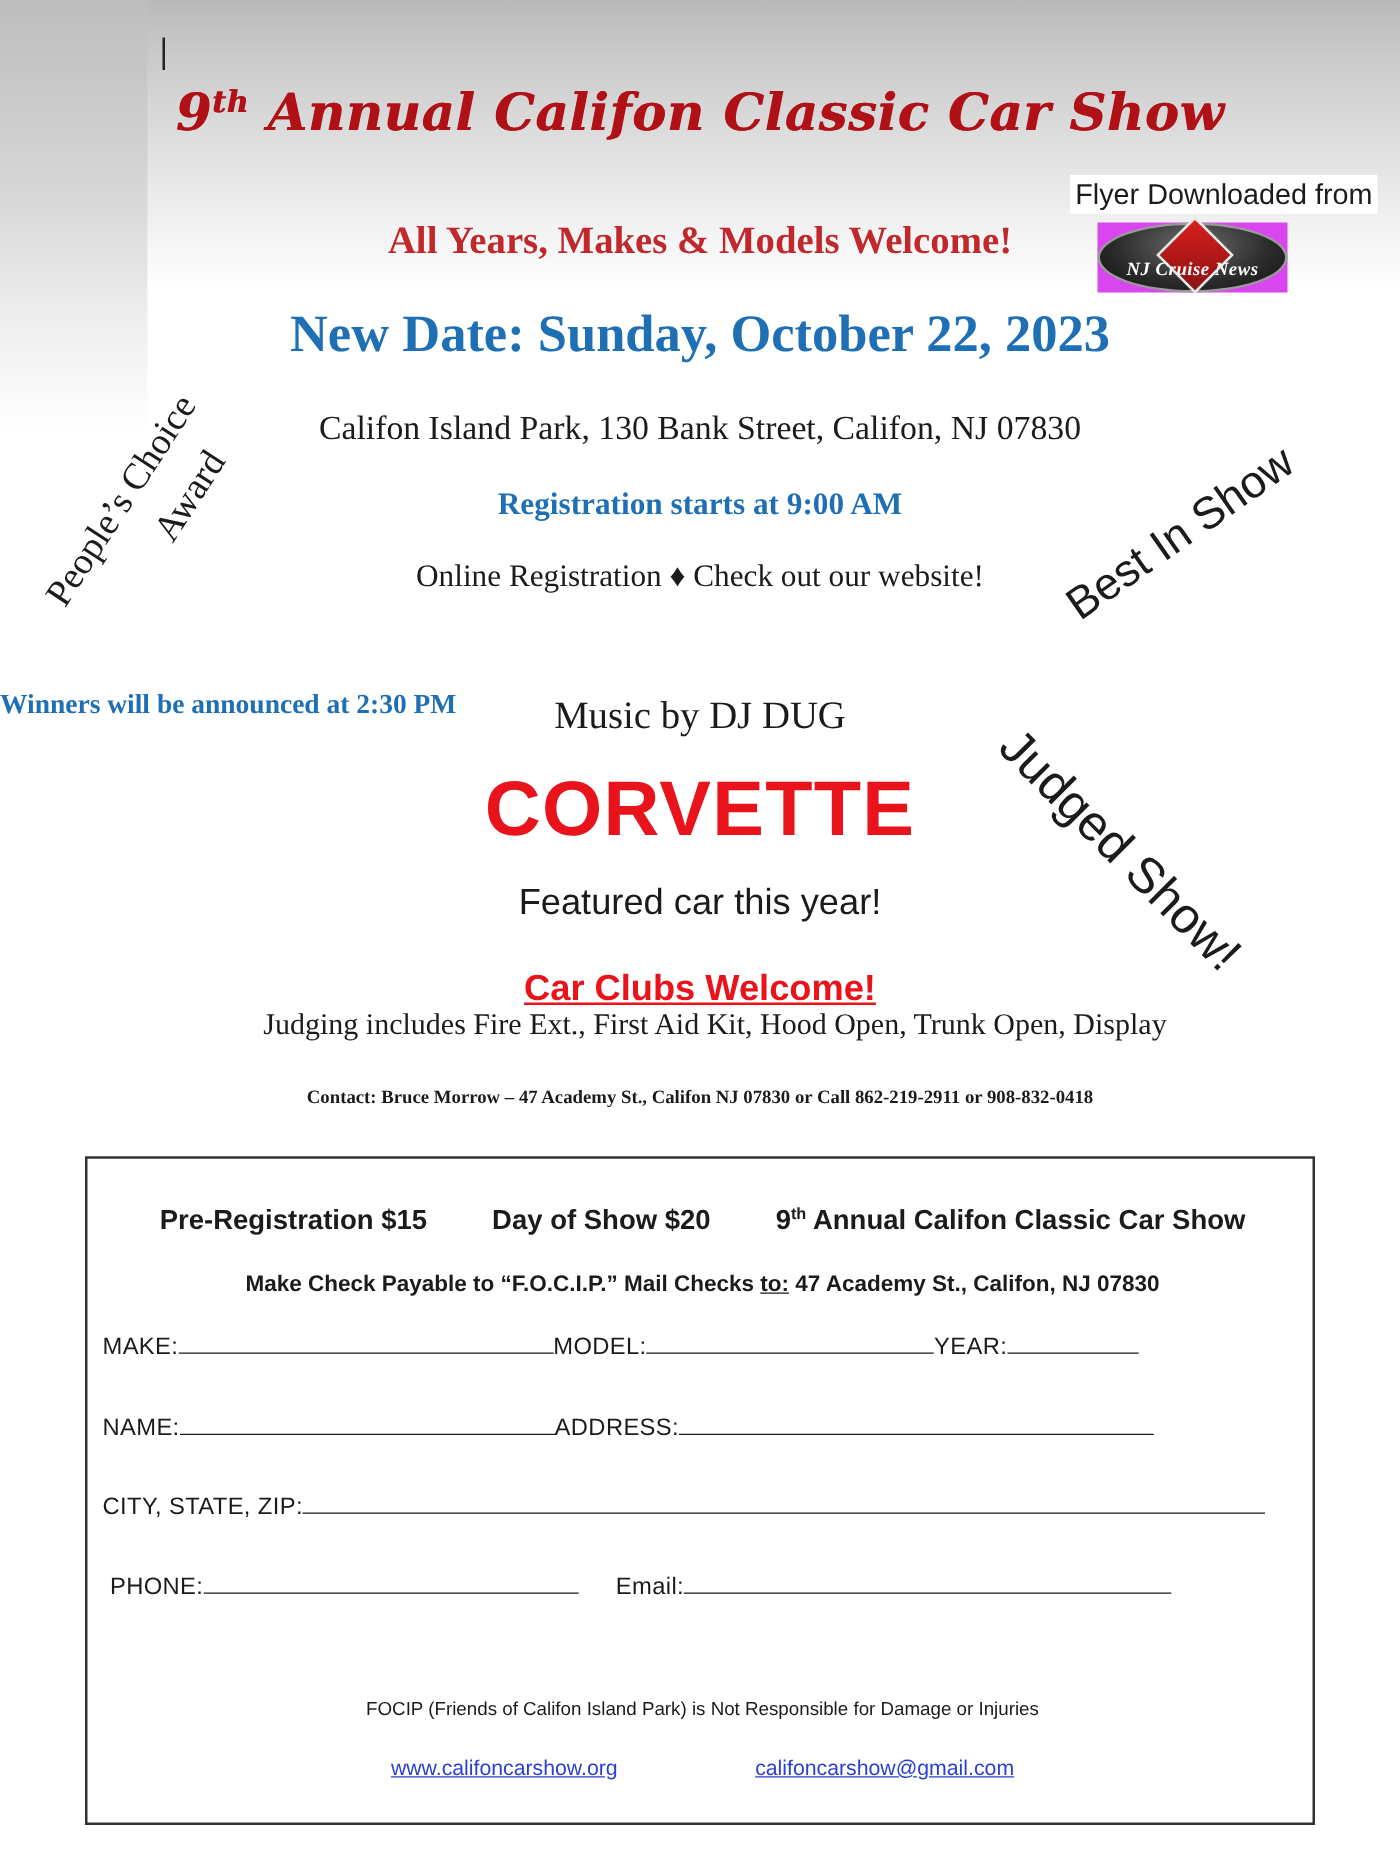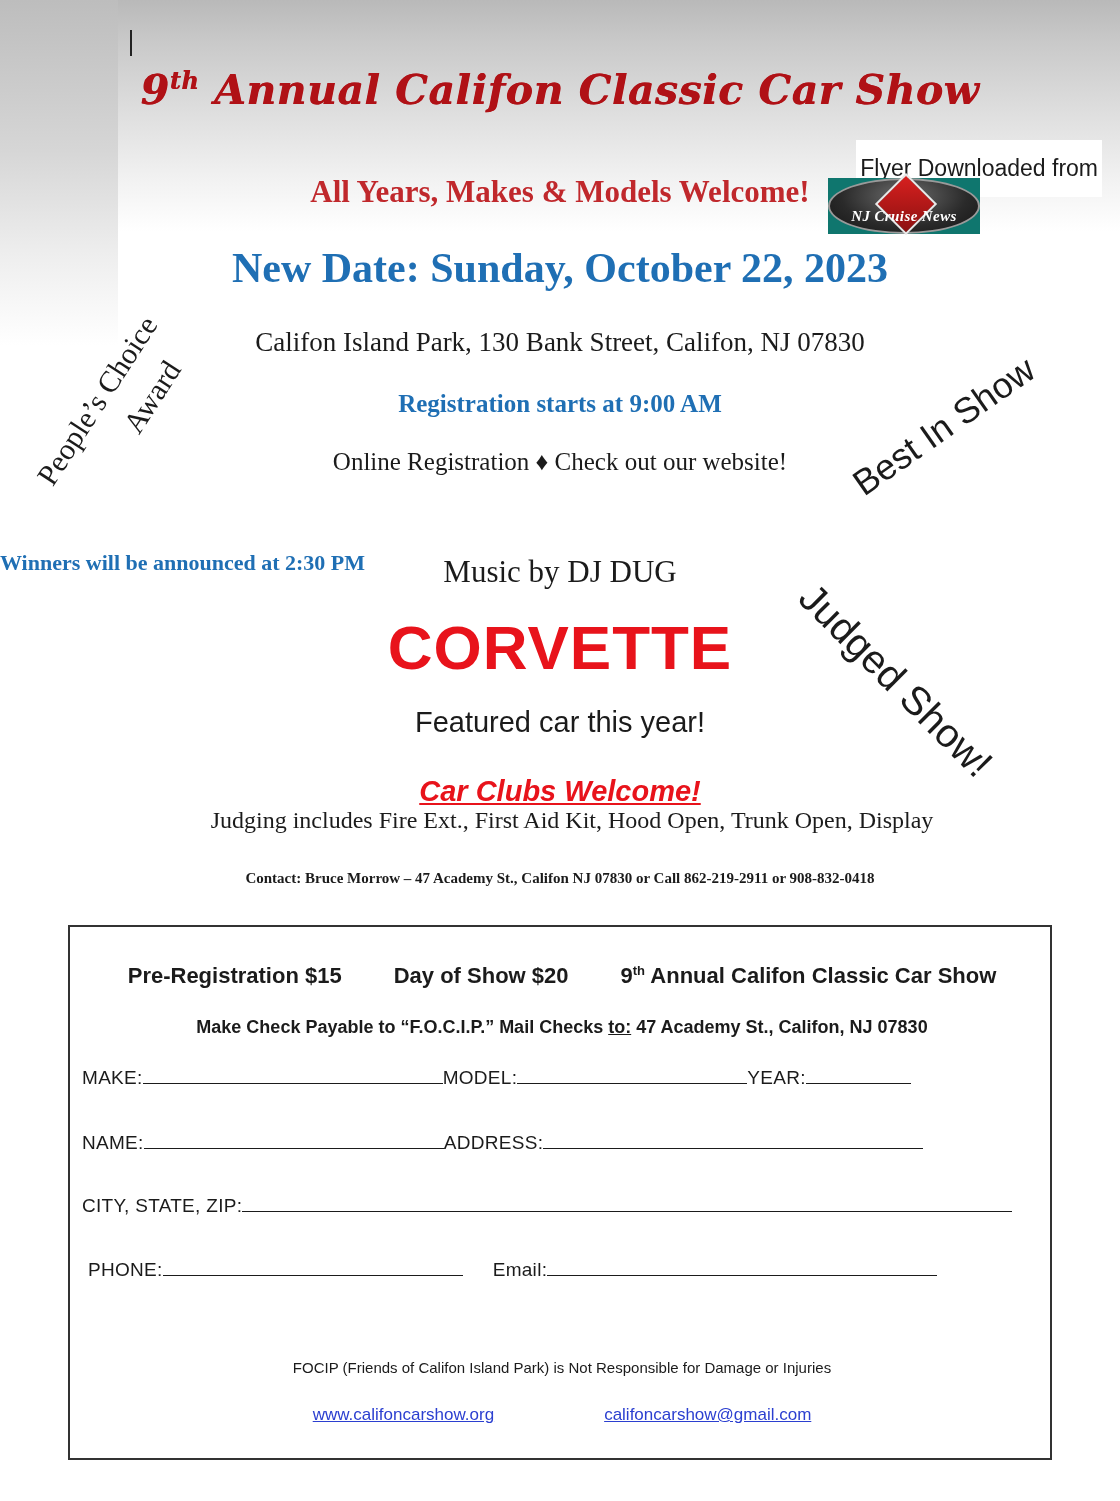--- a/index.html
+++ b/index.html
@@ -160,21 +160,20 @@
   .carclubs {
     position: absolute;
     left: 0; top: 775px;
     width: 1120px;
     text-align: center;
     font-family: "Liberation Sans", sans-serif;
     font-weight: bold;
     font-size: 29px;
     color: #e8131b;
     text-decoration: underline;
-    font-style: italic;
   }
 
   .judging {
     position: absolute;
     left: 0; top: 807px;
     width: 1120px;
     text-align: center;
     font-family: "Liberation Serif", serif;
     font-size: 24px;
     color: #1b1b1b;
@@ -193,27 +192,27 @@
   }
 
   
   .dl-from {
     position: absolute;
     right: 18px; top: 140px;
     font-family: "Liberation Sans", sans-serif;
     font-size: 23px;
     color: #1b1b1b;
     background: #ffffff;
-    padding: 15px 4px;
+    padding: 2px 4px;
   }
   .nj-badge {
     position: absolute;
-    left: 828px; top: 178px;
+    left: 878px; top: 178px;
     width: 152px; height: 56px;
-    background: #0f766e;
+    background: #d946ef;
   }
   .nj-badge .oval-outer {
     position: absolute;
     left: 0; top: 0;
     width: 152px; height: 56px;
     border-radius: 50%;
     background: radial-gradient(ellipse at 50% 30%, #6d6d6d 0%, #2a2a2a 60%, #141414 100%);
     border: 2px solid #9a9a9a;
     box-sizing: border-box;
   }

